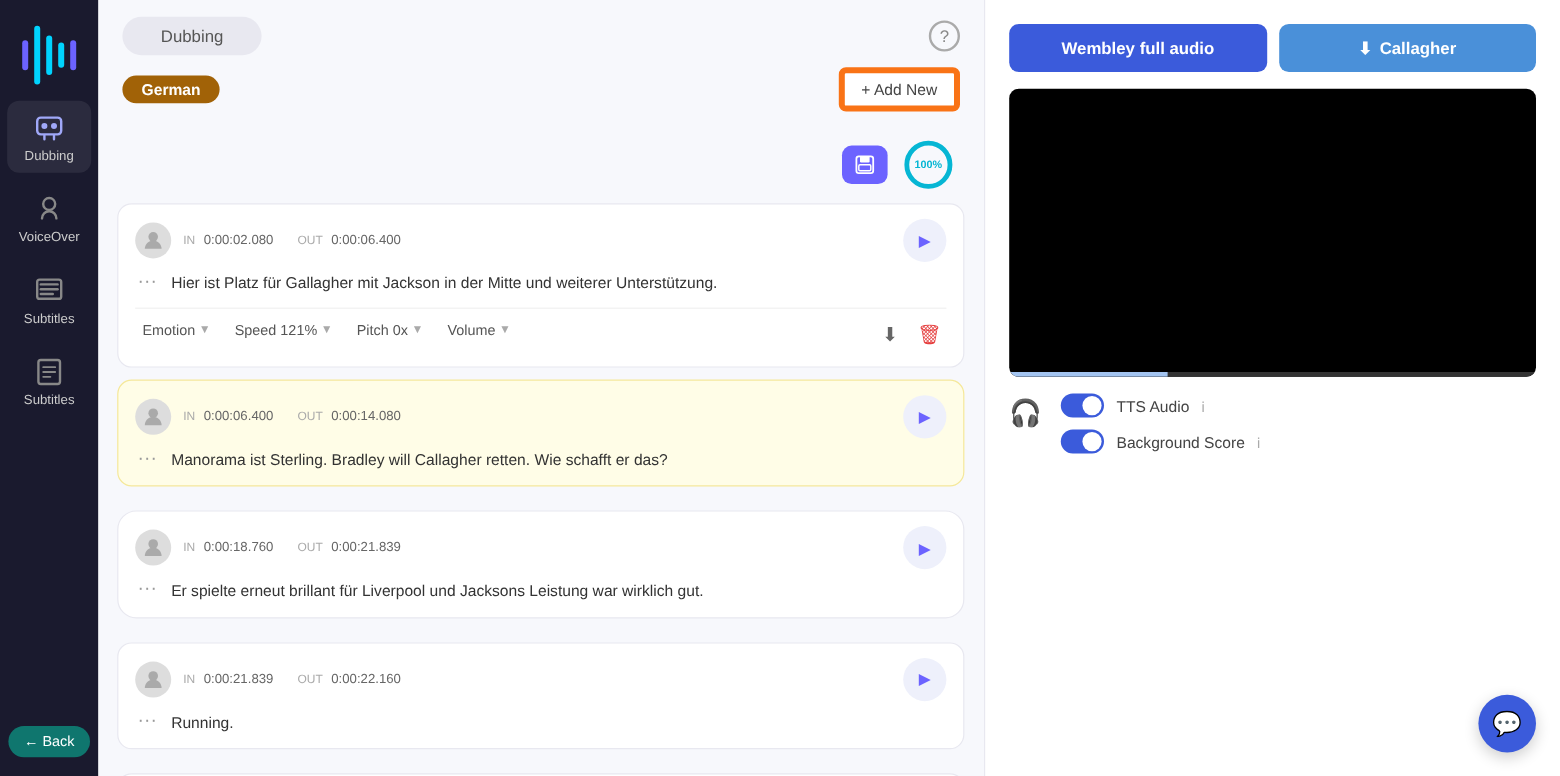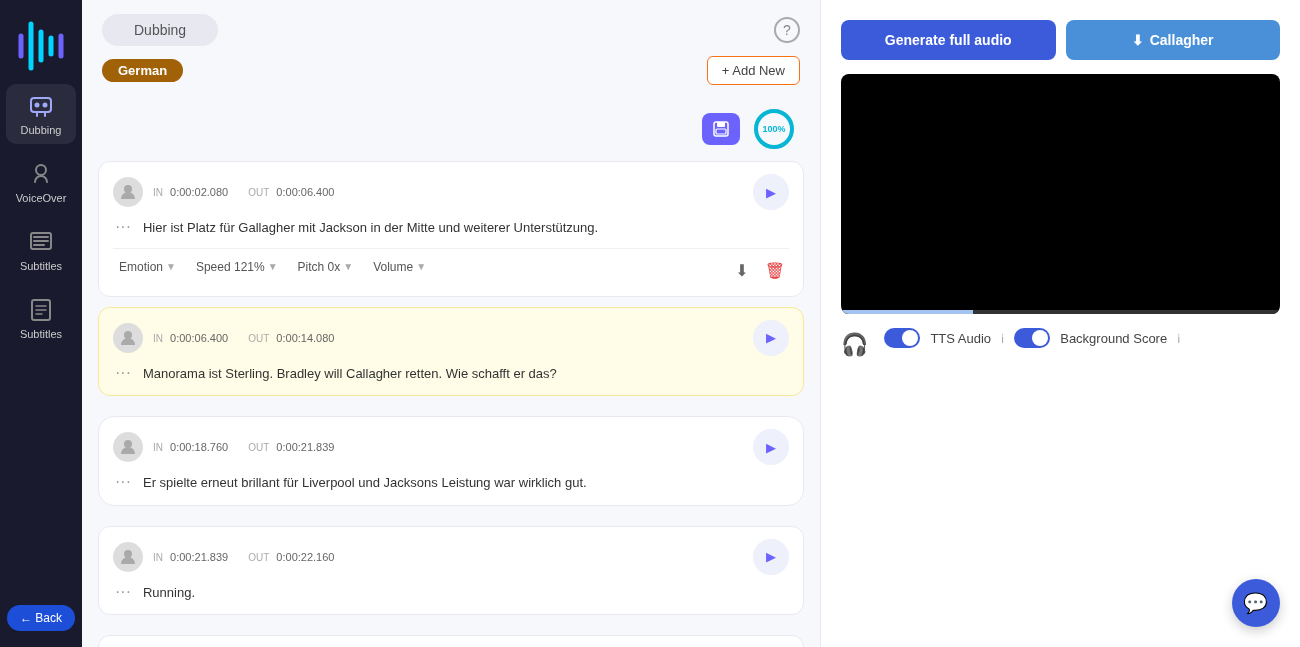--- a/index.html
+++ b/index.html
@@ -29,21 +29,21 @@
       padding: 8px 4px;
       border-radius: 10px;
       cursor: pointer;
       width: 70px;
     }
     .sidebar-item.active { background: rgba(255,255,255,0.08); }
     .sidebar-item svg { width: 28px; height: 28px; }
     .sidebar-item-label { color: #ccc; font-size: 11px; text-align: center; }
     .sidebar-back {
       margin-top: auto;
-      background: #1d4ed8;
+      background: #0f766e;
       border-radius: 20px;
       padding: 6px 12px;
       color: white;
       font-size: 12px;
       cursor: pointer;
       display: flex;
       align-items: center;
       gap: 4px;
       width: 68px;
       justify-content: center;
@@ -91,21 +91,21 @@
     }
     .lang-badge {
       background: #a16207;
       color: white;
       border-radius: 20px;
       padding: 4px 16px;
       font-size: 13px;
       font-weight: 600;
     }
     .add-new-btn {
-      border: 1px solid #f97316;
+      border: 5px solid #f97316;
       background: white;
       border-radius: 6px;
       padding: 6px 14px;
       font-size: 13px;
       cursor: pointer;
       color: #444;
     }
 
     
     .segments-container {
@@ -319,21 +319,21 @@
       align-items: flex-start;
       gap: 16px;
     }
     .headphone-icon {
       color: #555;
       font-size: 22px;
       margin-top: 4px;
     }
     .toggles {
       display: flex;
-      flex-direction: row;
+      flex-direction: column;
       gap: 10px;
     }
     .toggle-row {
       display: flex;
       align-items: center;
       gap: 10px;
     }
     .toggle {
       width: 36px;
       height: 20px;
@@ -598,21 +598,21 @@
 
     <div class="segment-card" style="margin-top:10px;">
       
       
     </div>
   </div>
 </div>
 
 <div class="right-panel">
   <div class="action-btns">
-    <button class="gen-audio-btn">Generate full audio</button>
+    <button class="gen-audio-btn">Wembley full audio</button>
     <button class="download-btn">
       <span>⬇</span>
       <span>Callagher</span>
     </button>
   </div>
   <div class="video-preview">
     <div class="video-bar">
       <div class="video-bar-fill"></div>
     </div>
   </div>

